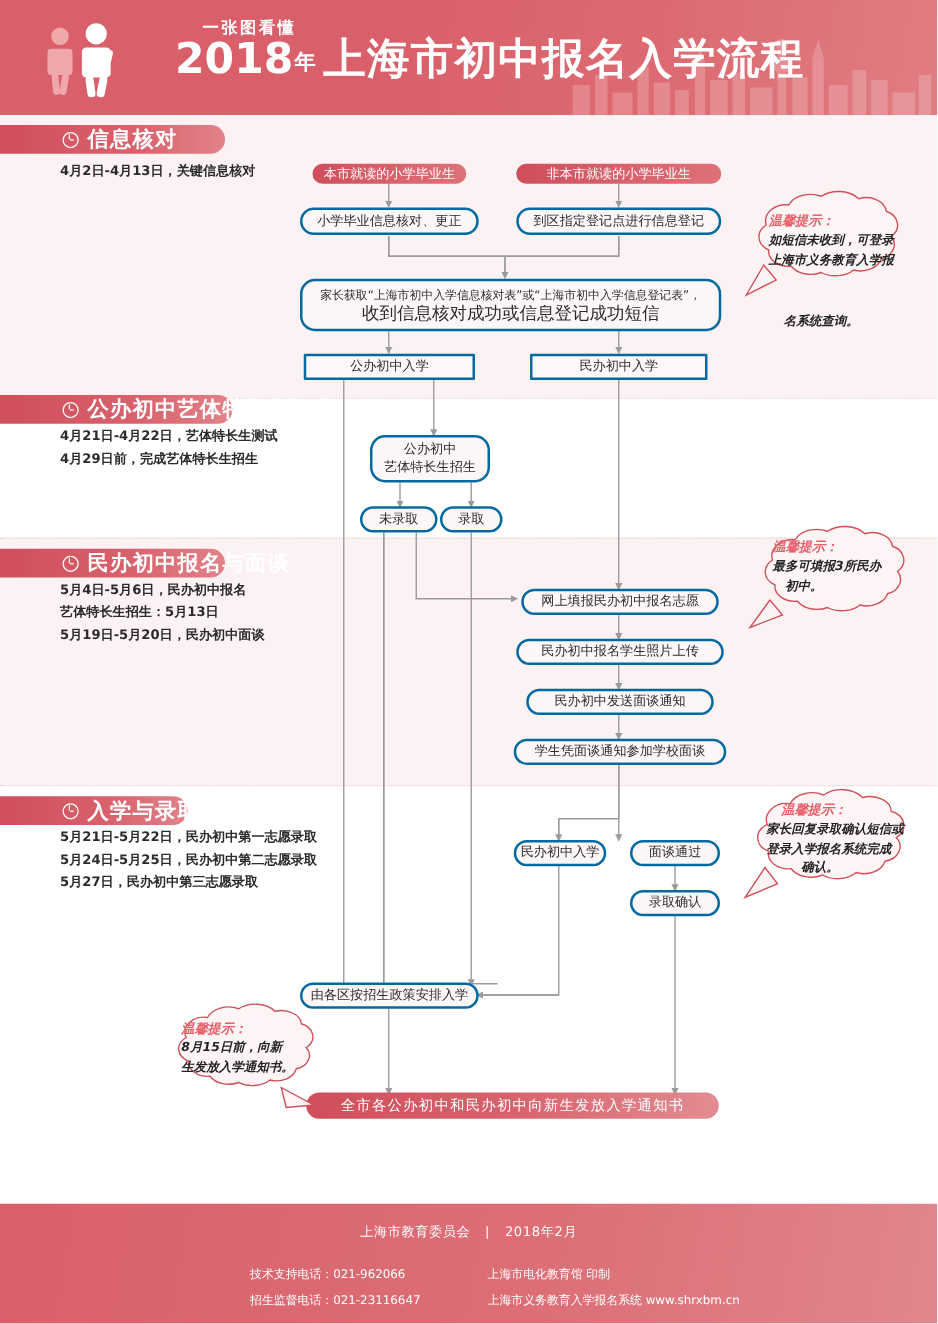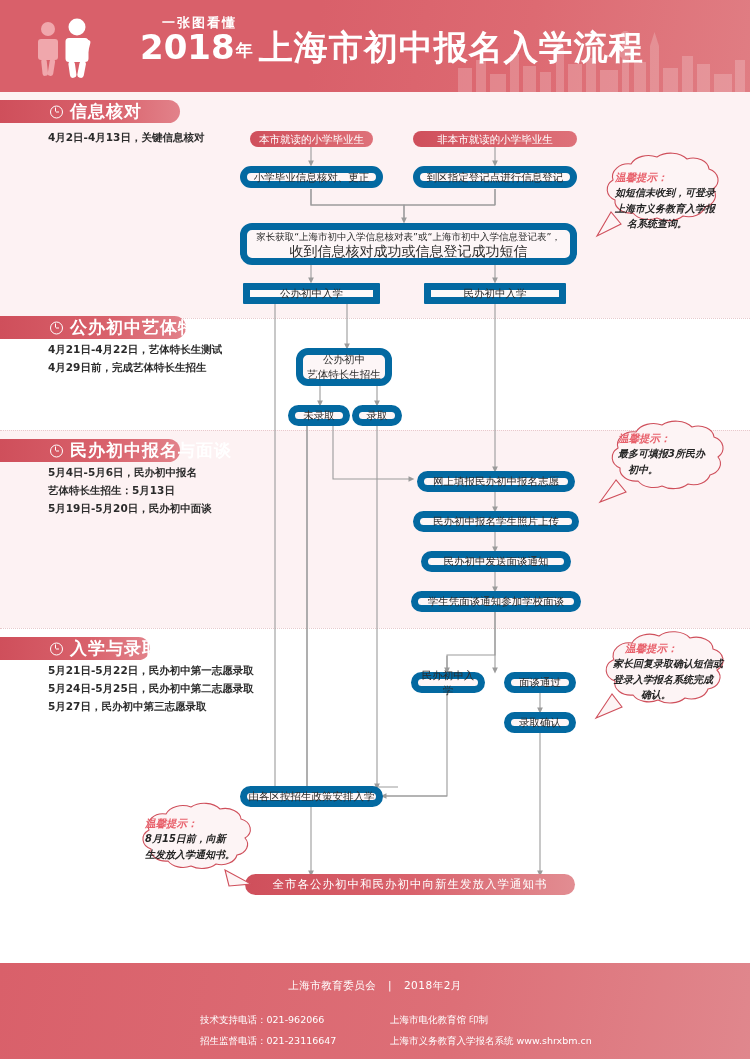--- a/index.html
+++ b/index.html
@@ -33,21 +33,21 @@
     width:11px;height:11px;border:1.4px solid #fff;border-radius:50%;}
   .sectag .clk:before{content:"";position:absolute;left:4px;top:1.5px;width:1.2px;height:4px;background:#fff;}
   .sectag .clk:after{content:"";position:absolute;left:4.5px;top:5px;width:3.5px;height:1.2px;background:#fff;}
 
   .datelines{position:absolute;font-size:10.5px;color:#2b2b2b;line-height:18px;white-space:nowrap;}
   .datelines div{font-weight:bold;}
 
   
   .node{position:absolute;box-sizing:border-box;display:flex;align-items:center;
     justify-content:center;text-align:center;font-size:10.5px;color:#2b2b2b;
-    background:#fdf6f7;border:7px solid #0369a1;line-height:15px;}
+    background:#fdf6f7;border:2px solid #0369a1;line-height:15px;}
   .node.pill{border-radius:12px;}
   .node.rect{border-radius:1px;background:#fdf8f8;}
   .node.redpill{background:linear-gradient(90deg,#cf4f5b,#d9626c 55%,#de7179);
     border:none;border-radius:11px;color:#fff;font-size:10.5px;}
   .node.redbar{background:linear-gradient(90deg,#cf4f5b,#d9626c 50%,#e28d92);
     border:none;border-radius:11px;color:#fff;font-size:11.5px;letter-spacing:1px;}
 
   
   .lines{position:absolute;left:0;top:0;width:750px;height:1059px;pointer-events:none;}
 
@@ -217,21 +217,21 @@
 
   <div class="tip" style="left:585px;top:150px;width:160px;height:100px;">
     <svg viewBox="0 0 160 100" width="160" height="100">
       <path d="M28,30 a16,13 0 0 1 18,-16 a19,14 0 0 1 26,-7 a20,14 0 0 1 30,2 a16,12 0 0 1 22,10 a15,12 0 0 1 4,20 a15,12 0 0 1 -8,18 a17,13 0 0 1 -22,9 a19,13 0 0 1 -26,2 a18,13 0 0 1 -24,-5 a16,12 0 0 1 -18,-13 a15,12 0 0 1 -2,-20 z
                M26,62 l-14,24 l24,-12 z" fill="#fdf4f5" stroke="#cf4f5b" stroke-width="1.1"></path>
     </svg>
     <div class="tipbody" style="left:30px;top:20px;width:118px;">
       <div class="tiphead">温馨提示：</div>
       <div class="tiptext">如短信未收到，可登录</div>
       <div class="tiptext">上海市义务教育入学报</div>
-      <div class="tiptext" style="padding-left:12px;">名系统查询。</div>
+      <div class="tiptext" style="padding-left:12px;margin-top:34px;">名系统查询。</div>
     </div>
   </div>
 
   <div class="sectag" style="top:316px;width:186px;">
     <span class="clk"></span>
     <span>公办初中艺体特长生招生</span>
   </div>
   <div class="datelines" style="left:48px;top:340px;">
     <div>4月21日-4月22日，艺体特长生测试</div>
     <div>4月29日前，完成艺体特长生招生</div>

